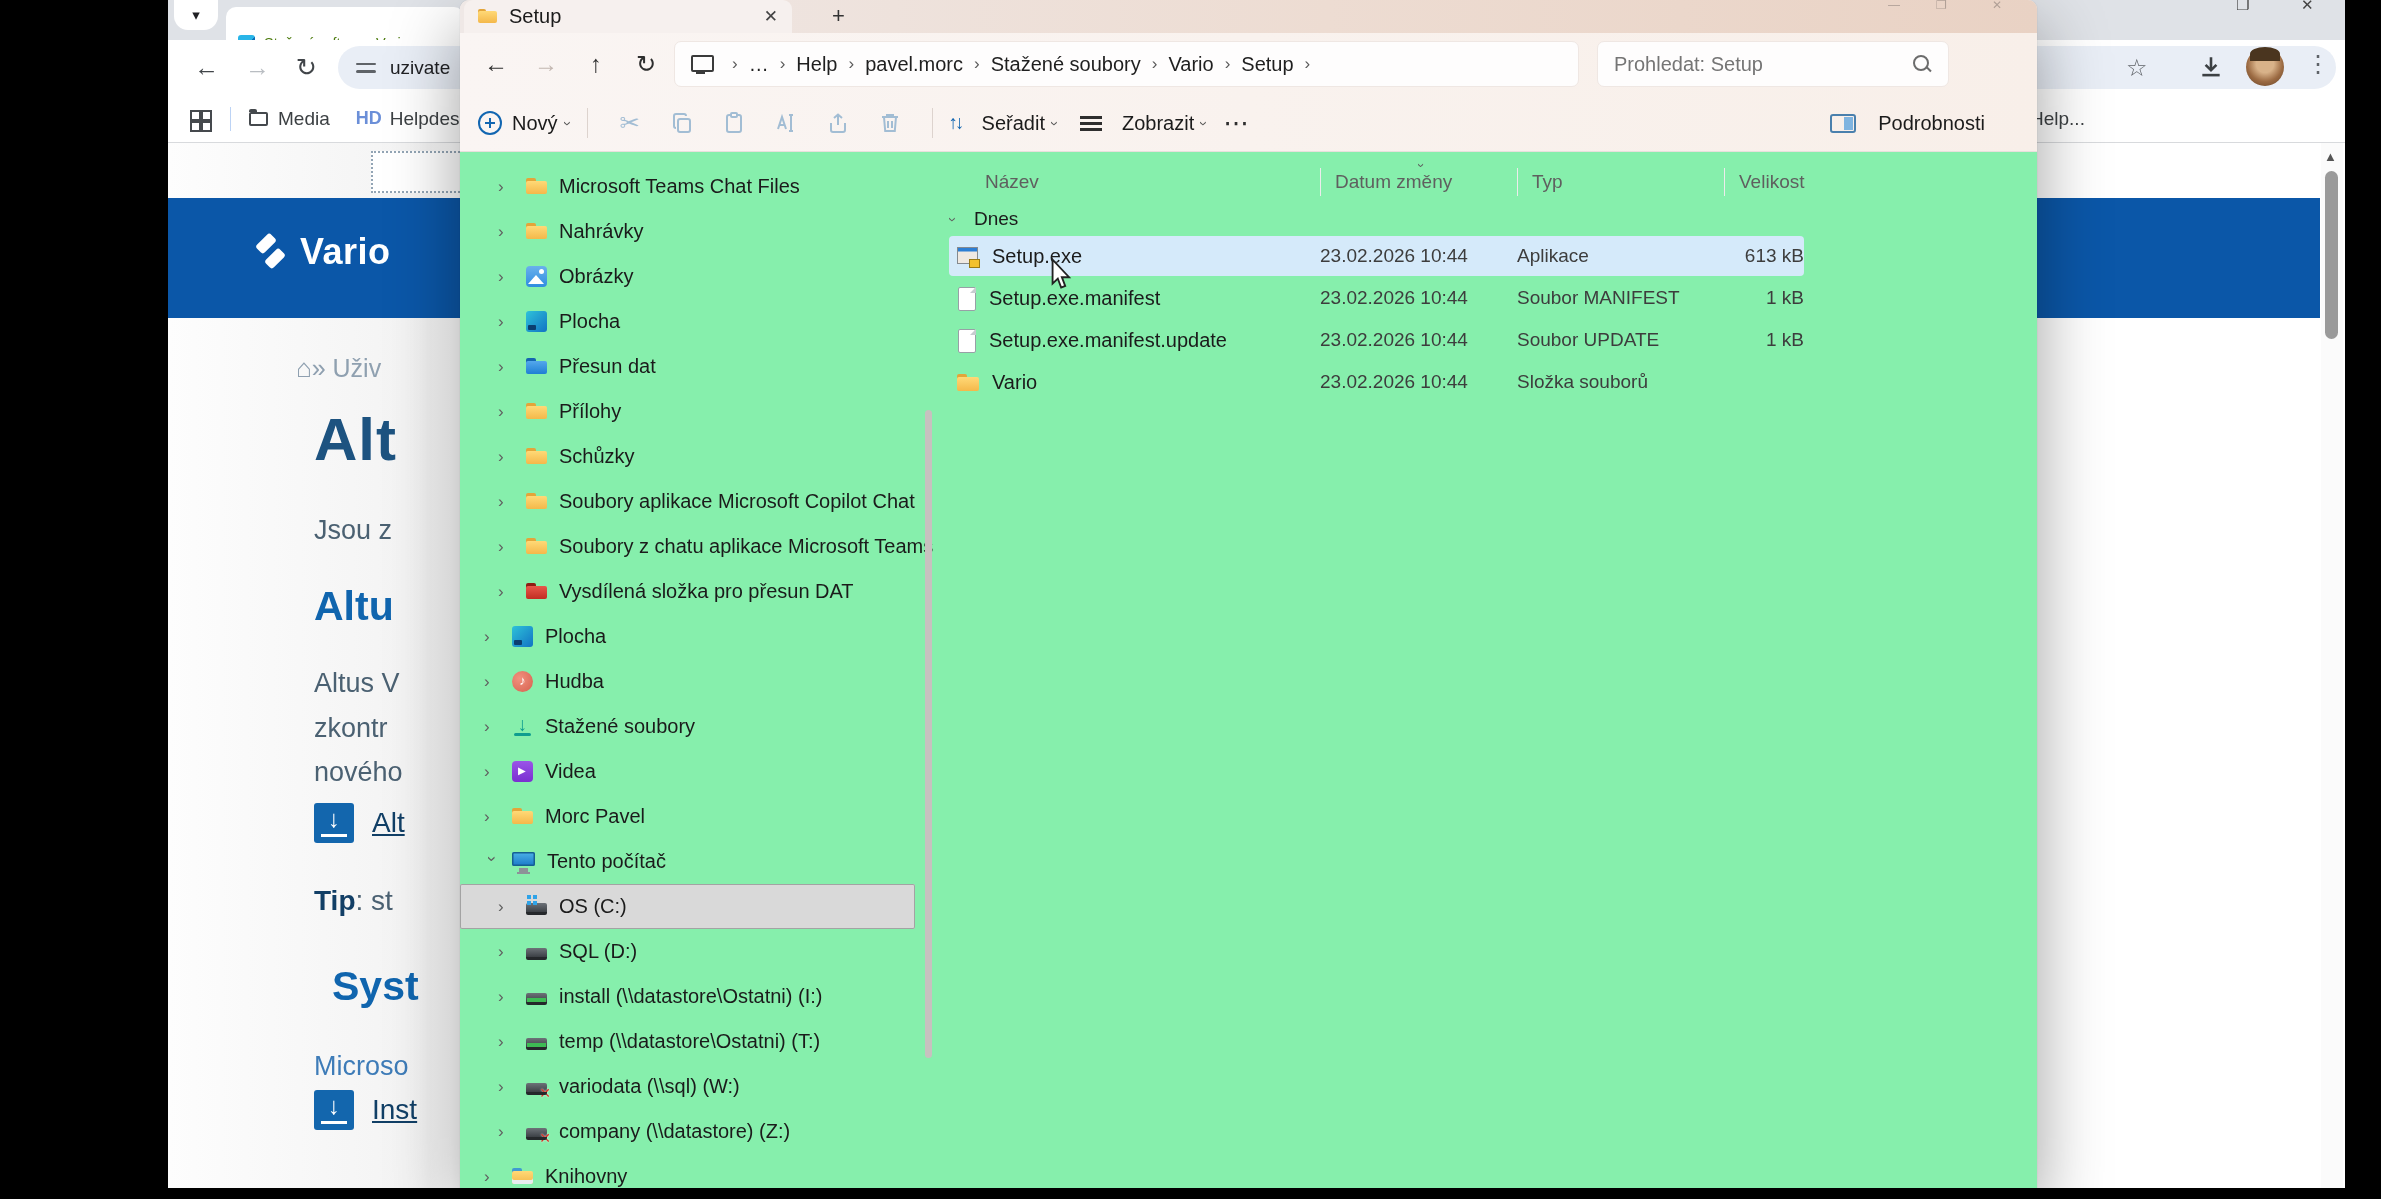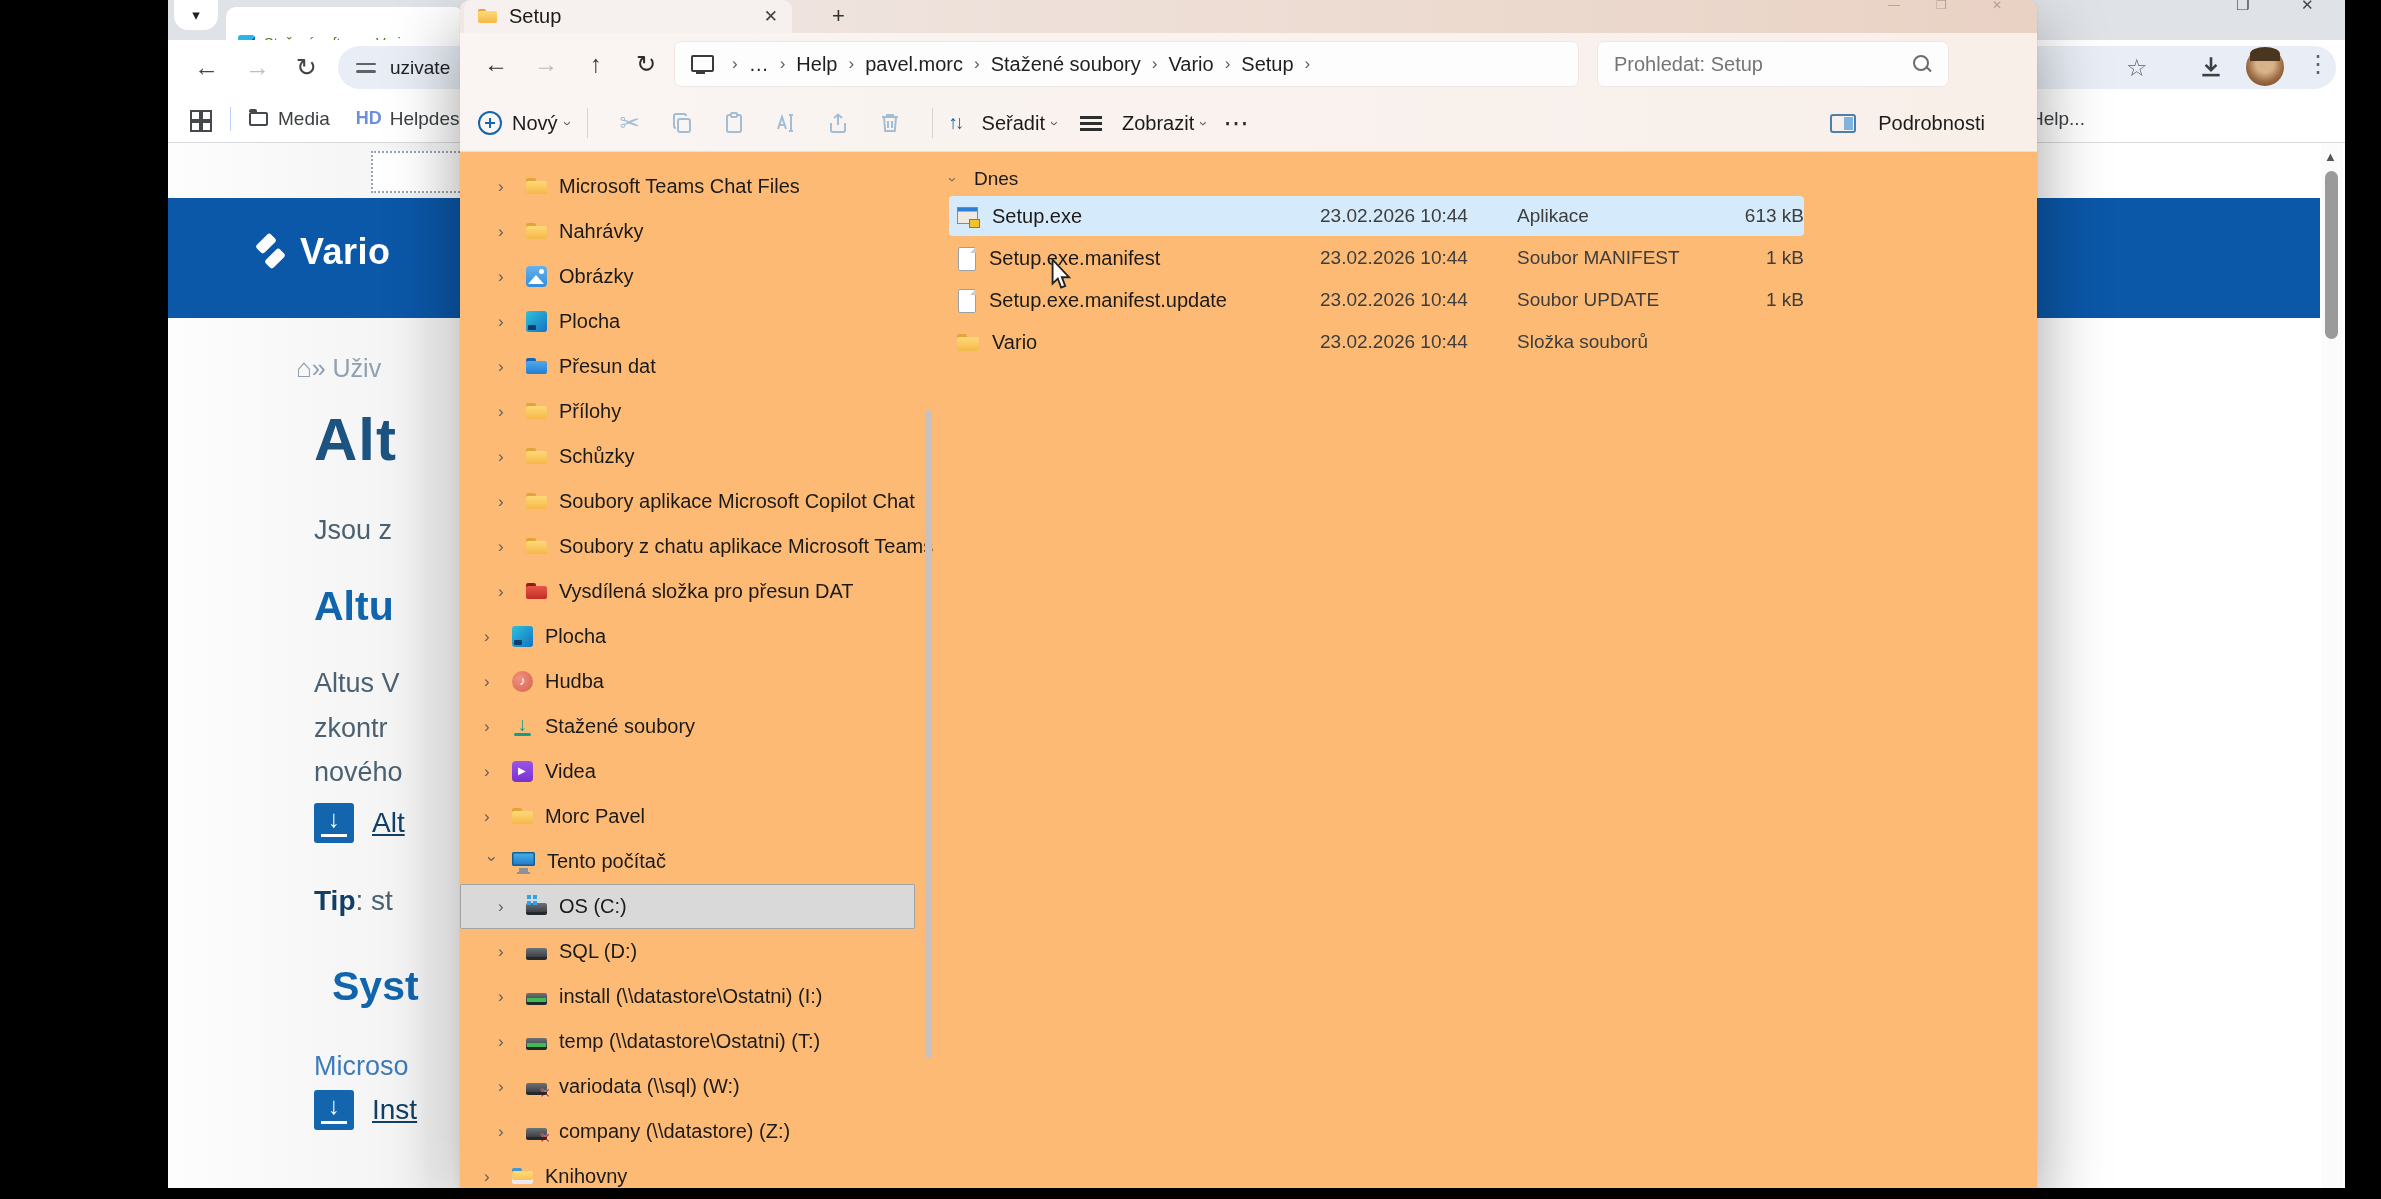--- a/index.html
+++ b/index.html
@@ -122,21 +122,21 @@
   .dsvg{width:52px;display:flex;justify-content:center;}
   .sorti{color:#1266b1;font-size:19px;letter-spacing:-3px;margin-right:10px;}
   .sorti::after{content:"↑↓";}
   .viewi{width:22px;height:16px;position:relative;margin-right:10px;}
   .viewi::before{content:"";position:absolute;left:0;top:1px;width:22px;height:2.5px;background:#2e2e2e;box-shadow:0 6px #2e2e2e,0 12px #2e2e2e;}
   .more{font-size:26px;color:#2e2e2e;letter-spacing:2px;margin-left:16px;}.more::after{content:"⋯";}
   #xdetails{position:absolute;right:44px;display:flex;align-items:center;gap:12px;}
   .det-ic{width:26px;height:19px;border:2px solid #4a80ad;border-radius:3px;position:relative;}
   .det-ic::after{content:"";position:absolute;right:1px;top:1px;width:9px;height:13px;background:#7fb4e0;}
 
-  #exmain{display:flex;height:1036px;background:#fdba74;}
+  #exmain{display:flex;height:1036px;background:#86efac;}
   #exside{width:475px;position:relative;padding-top:12px;flex:none;overflow:hidden;}
   .si{height:45px;display:flex;align-items:center;gap:12px;padding-left:24px;margin-right:20px;}
   .si.lvl2{padding-left:38px;}
   .si .chev{width:16px;color:#5f5f5f;font-size:17px;flex:none;}
   .si .chev::after{content:"›";}
   .si .chev.down{transform:rotate(90deg) translateX(2px);}
   .si-label{font-size:20px;color:#1b1b1b;white-space:nowrap;}
   .si.selg{background:#d9d9d9;box-shadow:inset 0 0 0 1px #a3a3a3;border-radius:2px;}
   #sidescroll{position:absolute;right:3px;top:258px;width:7px;height:648px;background:#c7c1bf;border-radius:4px;}
 
@@ -497,20 +497,27 @@
         </div>
       <div class="si">
           <span class="chev"></span>
           <span class="ic fold flib"></span>
           <span class="si-label">Knihovny</span>
         </div>
       <div id="sidescroll"></div>
     </div>
 
     <div id="exfiles">
+      <div class="fgrid" id="fhead">
+        <span class="h">Název</span>
+        <span class="h b">Datum změny</span>
+        <span class="h b">Typ</span>
+        <span class="h b">Velikost</span>
+        <span class="sortmark"></span>
+      </div>
       <div id="fgroup">
         <span class="chev"></span>
         <span>Dnes</span>
       </div>
       <div class="fgrid frow sel">
         <span class="fname">
             <span class="fic fsetup">
               <i></i>
             </span>
             <span>Setup.exe</span>

